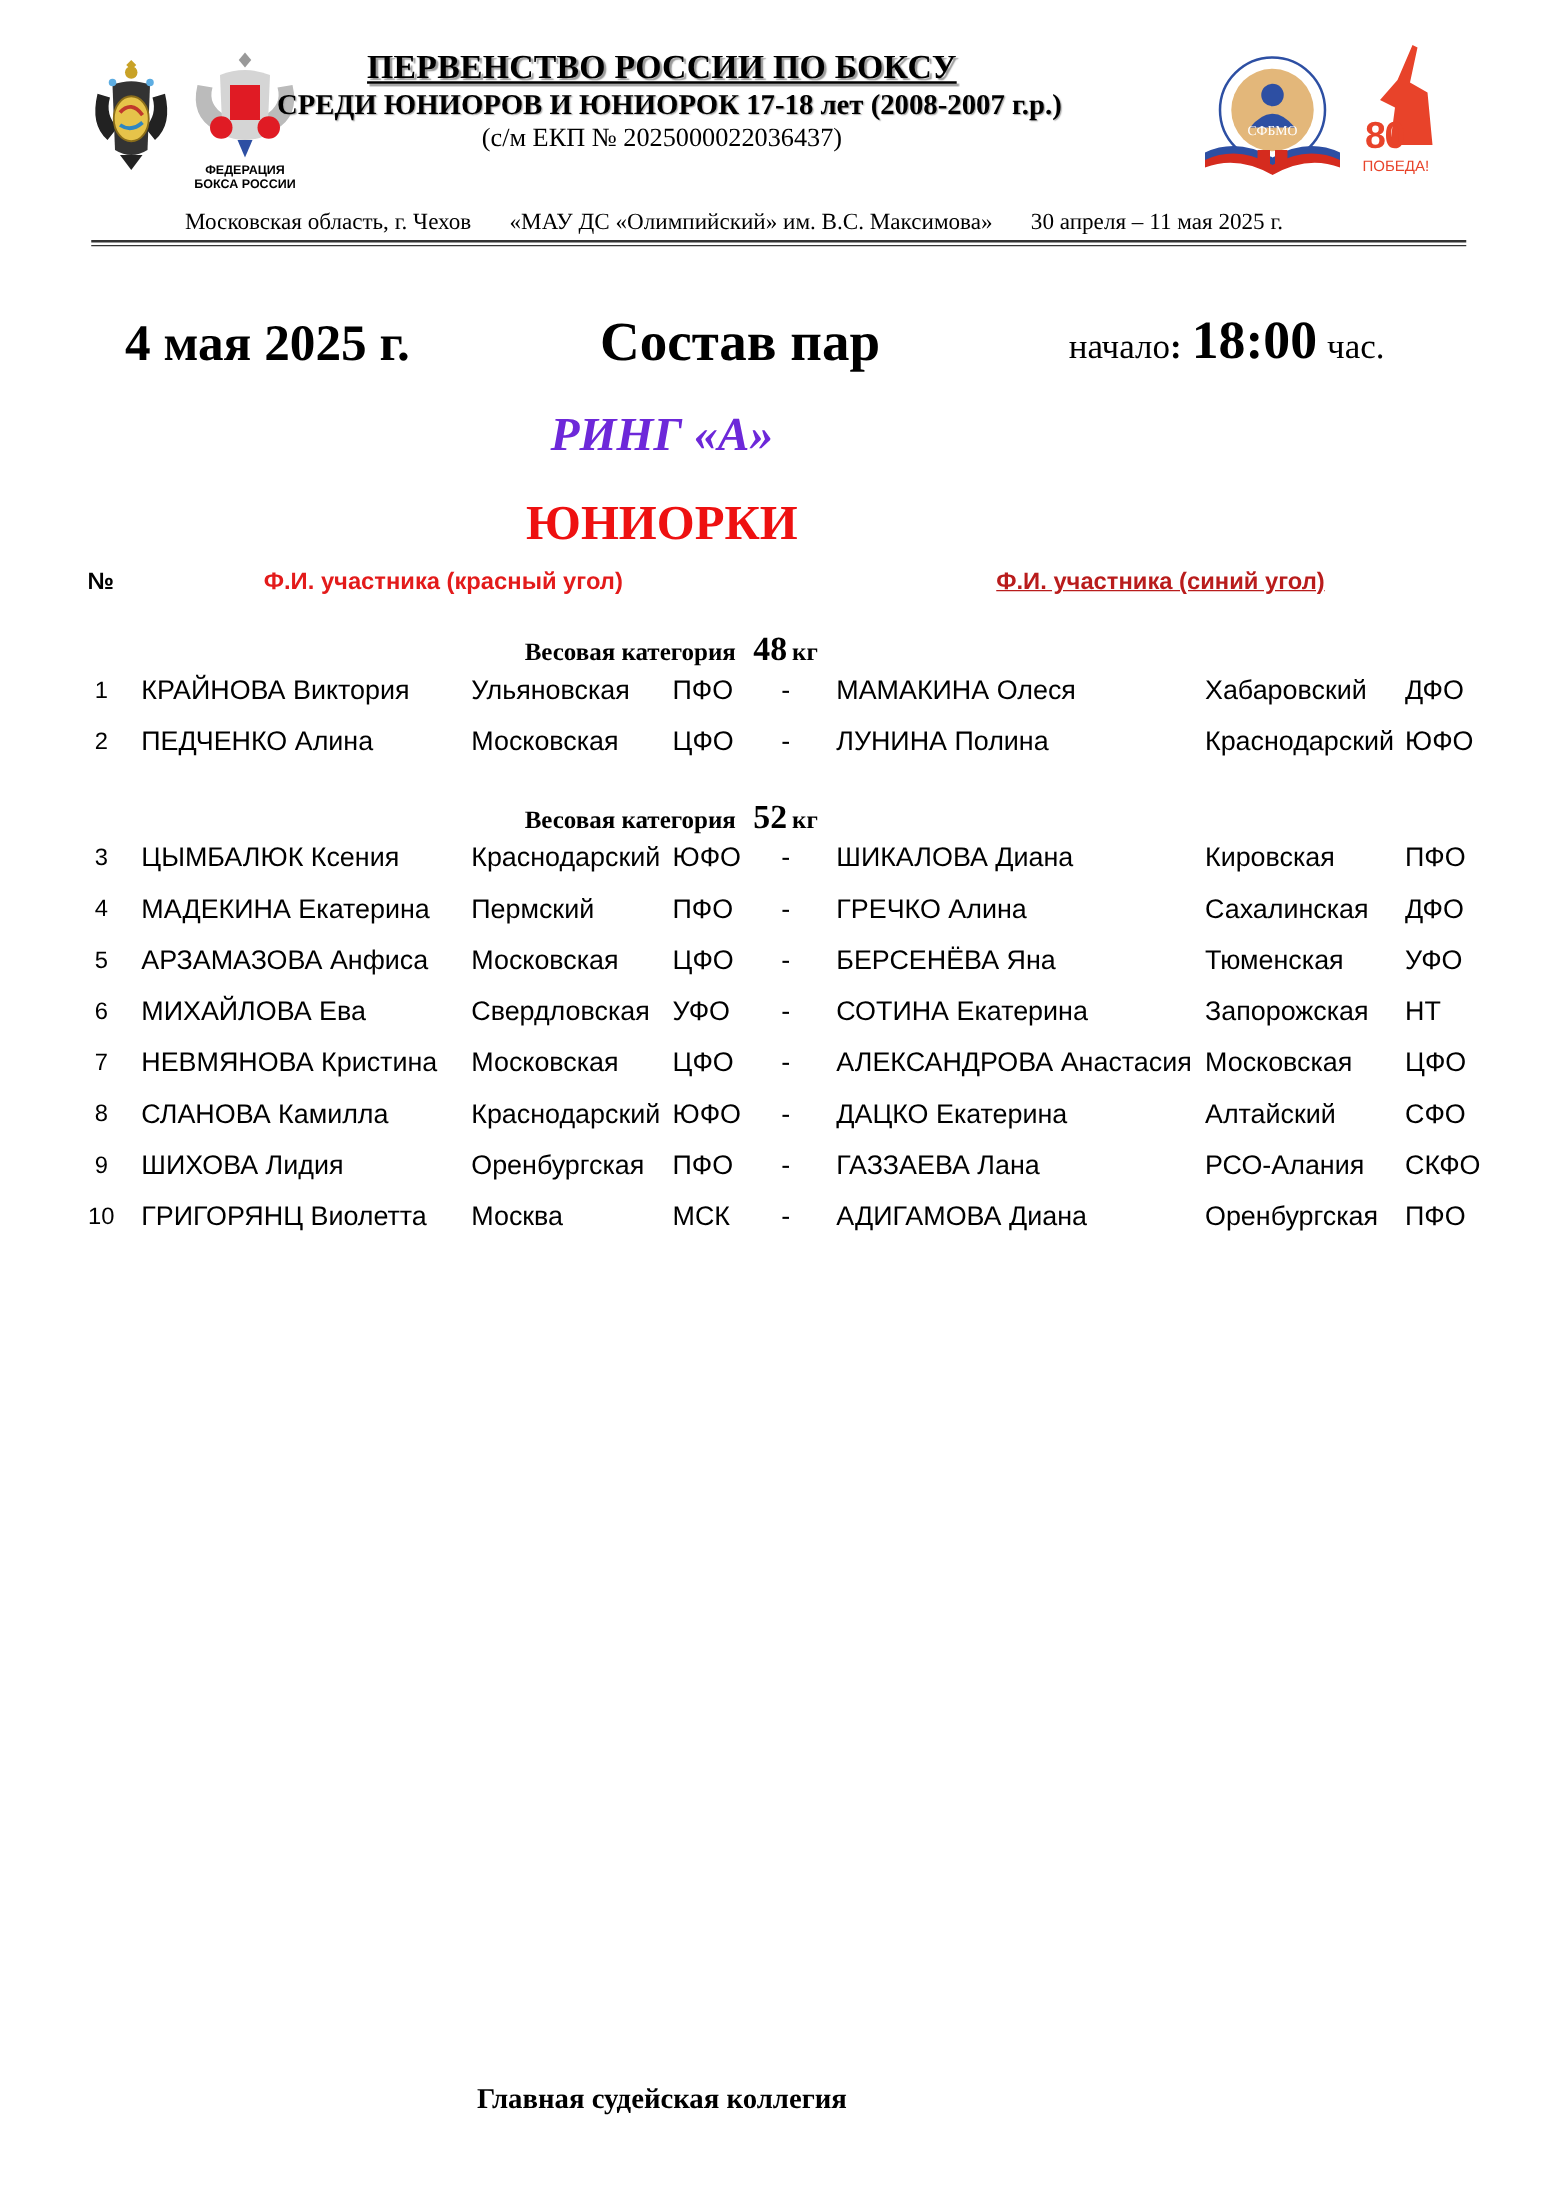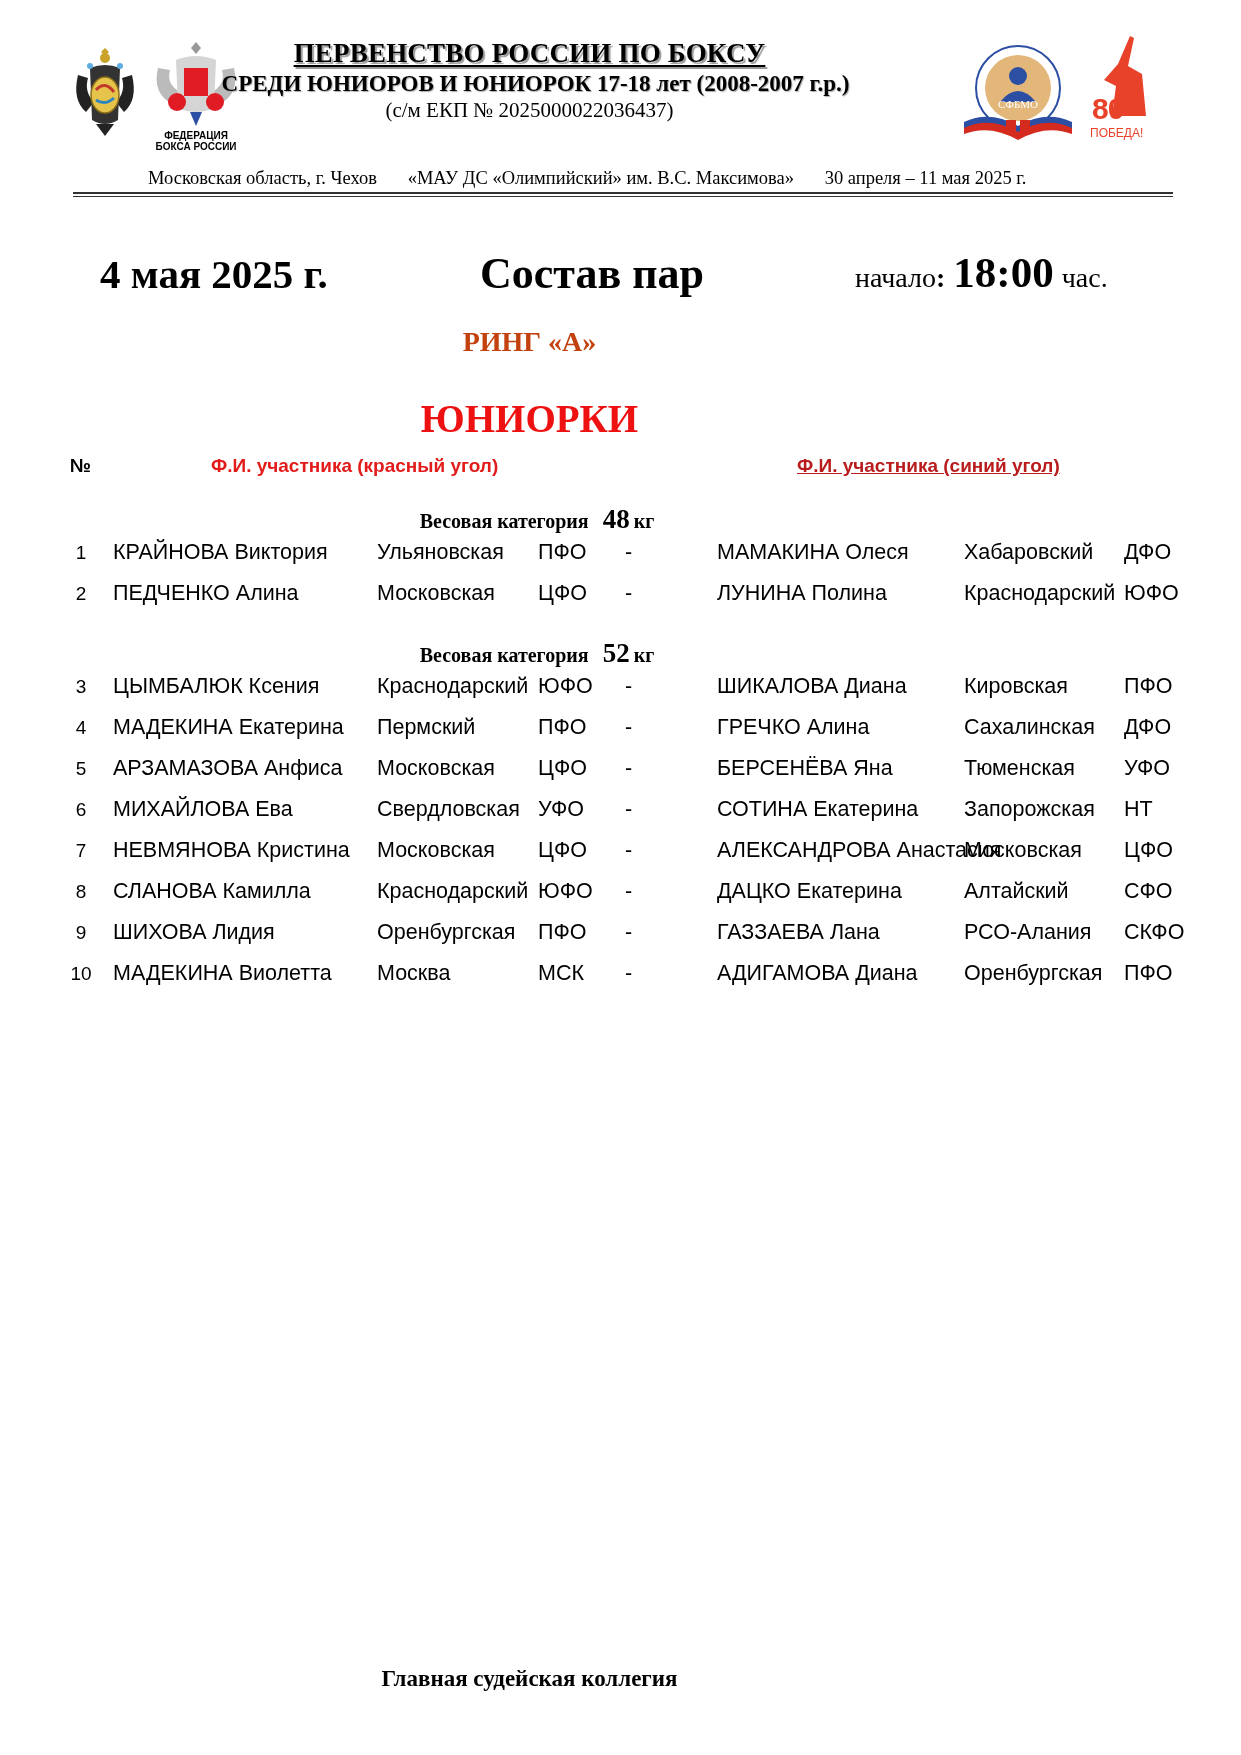--- a/index.html
+++ b/index.html
@@ -19,39 +19,39 @@
   .rule2 { top: 196px; left: 73px; width: 1100px; height: 0; border-top: 1px solid #333; }
 
   .date { top: 250px; left: 100px; font-size: 41px; font-weight: bold; }
   .doc-title { top: 248px; left: 480px; font-size: 44px; font-weight: bold; }
   .start { top: 248px; left: 855px; font-size: 28px; }
   .start .lbl { font-size: 28px; }
   .start .colon { font-weight: bold; }
   .start .time { font-size: 43px; font-weight: bold; margin: 0 8px; }
   .start .unit { font-size: 28px; }
 
-  .ring { top: 326px; font-size: 28px; font-weight: bold; color: #c2410c; }
+  .ring { top: 326px; font-size: 38px; font-weight: bold; font-style: italic; color: #6d28d9; }
   .group { top: 396px; font-size: 39px; font-weight: bold; color: #ee1111; }
 
   .hdr-no { top: 455px; left: 70px; font-size: 19px; font-weight: bold; }
   .hdr-red { top: 455px; left: 211px; font-size: 19px; font-weight: bold; color: #e31b1b; }
   .hdr-blue { top: 455px; left: 797px; font-size: 19px; font-weight: bold; color: #b91c1c; text-decoration: underline; }
 
   .cat { left: 0; width: 1074px; text-align: center; font-size: 20px; font-weight: bold; }
   .cat .kg { font-size: 27px; margin-left: 14px; }
   .cat .unit { font-size: 20px; margin-left: 4px; }
 
   .row { position: absolute; left: 0; width: 1241px; height: 30px; font-family: "Liberation Sans", sans-serif; font-size: 21.5px; }
   .row .c { position: absolute; top: 0; white-space: nowrap; }
   .c-no { left: 70px; width: 22px; text-align: center; font-size: 19px; top: 2px !important; }
   .c-rname { left: 113px; }
   .c-rreg { left: 377px; }
   .c-rdist { left: 538px; }
   .c-dash { left: 625px; }
-  .c-bname { left: 669px; margin-left: 48px; }
+  .c-bname { left: 669px; }
   .c-breg { left: 964px; }
   .c-bdist { left: 1124px; }
 
   .footer { top: 1666px; font-size: 23px; font-weight: bold; }
 
   .logo { position: absolute; }
 </style>
 </head>
 <body>
 
@@ -226,21 +226,21 @@
   <span class="c c-rname">ШИХОВА Лидия</span>
   <span class="c c-rreg">Оренбургская</span>
   <span class="c c-rdist">ПФО</span>
   <span class="c c-dash">-</span>
   <span class="c c-bname">ГАЗЗАЕВА Лана</span>
   <span class="c c-breg">РСО-Алания</span>
   <span class="c c-bdist">СКФО</span>
 </div>
 <div class="row" style="top:961px;">
   <span class="c c-no">10</span>
-  <span class="c c-rname">МАДЕКИНА Виолетта</span>
+  <span class="c c-rname">ГРИГОРЯНЦ Виолетта</span>
   <span class="c c-rreg">Москва</span>
   <span class="c c-rdist">МСК</span>
   <span class="c c-dash">-</span>
   <span class="c c-bname">АДИГАМОВА Диана</span>
   <span class="c c-breg">Оренбургская</span>
   <span class="c c-bdist">ПФО</span>
 </div>
 
 <div class="abs center footer serif">Главная судейская коллегия</div>
 

